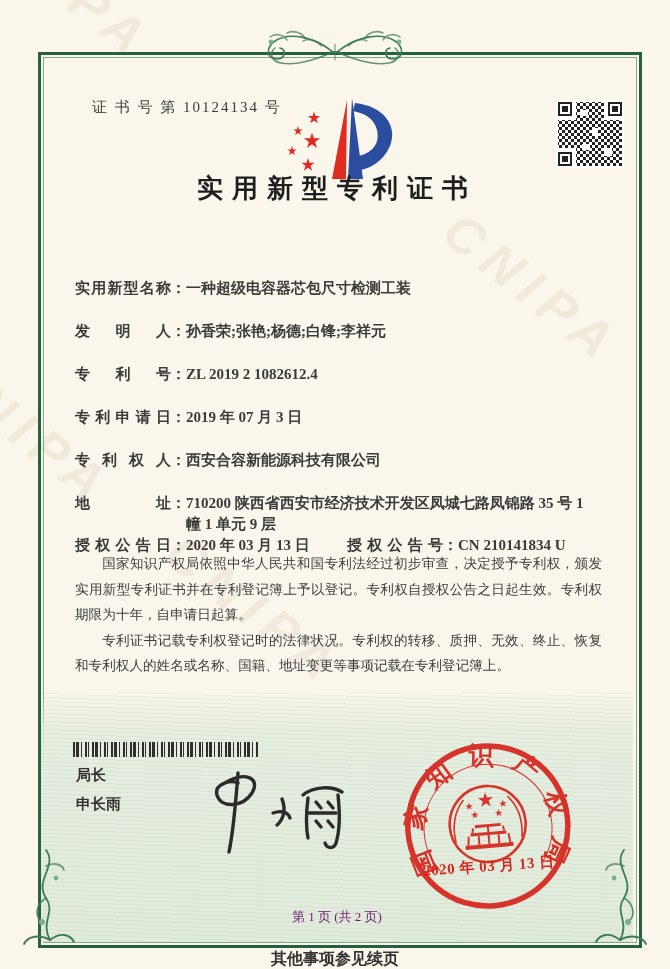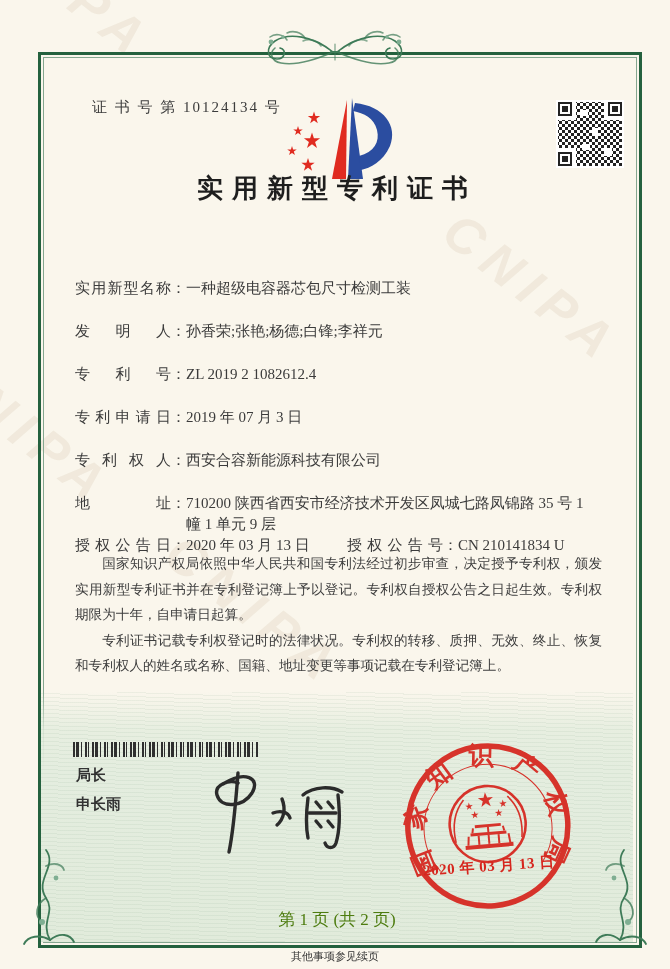--- a/index.html
+++ b/index.html
@@ -32,21 +32,21 @@
   .corner-ornament{position:absolute;width:62px;height:98px;z-index:2;}
   .corner-ornament.left{left:16px;top:848px;}
   .corner-ornament.right{left:592px;top:848px;transform:scaleX(-1);}
   .cert-no{position:absolute;left:92px;top:98px;font-size:15px;letter-spacing:2px;color:#3c3c3c;z-index:3;}
   .logo{position:absolute;left:278px;top:96px;width:126px;height:88px;z-index:3;}
   .qr{position:absolute;left:556px;top:100px;width:68px;height:68px;z-index:3;}
   .title{
     position:absolute;left:38px;top:171px;width:598px;text-align:center;
     font-size:26px;font-weight:bold;letter-spacing:9px;color:#1e1e1e;z-index:3;
   }
-  .fields{position:absolute;left:75px;top:278px;width:530px;z-index:3;}
+  .fields{position:absolute;left:75px;top:278px;width:530px;z-index:3;font-weight:bold;}
   .row{display:flex;font-size:15px;line-height:21px;margin-bottom:22px;color:#3b3b3b;}
   .row .label{width:96px;text-align:justify;text-align-last:justify;flex:none;}
   .row .colon{flex:none;}
   .row .value{margin-left:0;width:415px;}
   .row.address{margin-bottom:0;}
   .row.grant .cell1{display:flex;width:272px;flex:none;}
   .row.grant .cell2{display:flex;}
   .row.grant .value{width:auto;}
   .body-text{position:absolute;left:75px;top:551px;width:527px;z-index:3;color:#3d3d3d;}
   .body-text p{margin:0;font-size:13.6px;line-height:25.5px;text-indent:2em;text-align:justify;}
@@ -61,22 +61,22 @@
   }
   .commissioner{position:absolute;left:76px;top:766px;z-index:3;
     font-family:"Liberation Sans","DejaVu Sans",sans-serif;font-size:15px;font-weight:600;color:#333;}
   .commissioner div{margin-bottom:10px;}
   .signature{position:absolute;left:185px;top:768px;width:175px;height:88px;z-index:3;}
   .seal{position:absolute;left:400px;top:740px;width:176px;height:176px;z-index:4;transform:rotate(-5deg);opacity:0.93;}
   .seal-date{
     position:absolute;left:408px;top:857px;width:162px;text-align:center;z-index:5;
     font-size:15px;font-weight:bold;color:#d6261e;letter-spacing:0.5px;transform:rotate(-4deg);
   }
-  .page-num{position:absolute;left:38px;top:908px;width:598px;text-align:center;font-size:17px;color:#4d7c0f;z-index:3;}
-  .continuation{position:absolute;left:0;top:949px;width:670px;text-align:center;font-size:11px;font-weight:400;color:#333;z-index:3;}
+  .page-num{position:absolute;left:38px;top:908px;width:598px;text-align:center;font-size:13px;color:#701a75;z-index:3;}
+  .continuation{position:absolute;left:0;top:949px;width:670px;text-align:center;font-size:16px;font-weight:700;color:#333;z-index:3;}
 </style>
 </head>
 <body>
 
 <div class="page">
 
   <span class="watermark" style="left:-40px;top:-46px;">CNIPA</span>
   <span class="watermark" style="left:590px;top:-30px;">CNIPA</span>
   <span class="watermark" style="left:428px;top:258px;">CNIPA</span>
   <span class="watermark" style="left:-80px;top:400px;">CNIPA</span>

